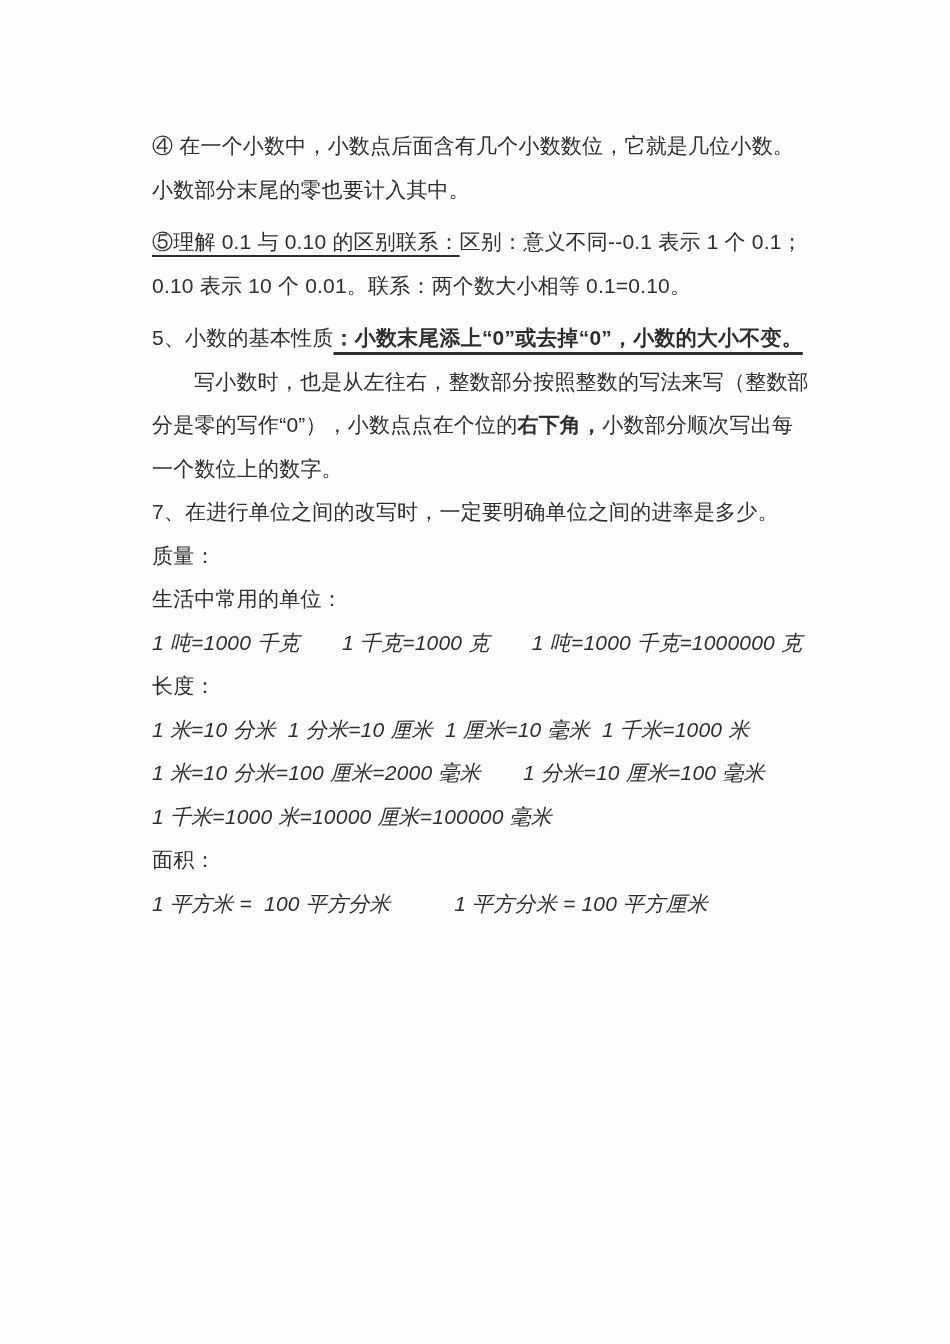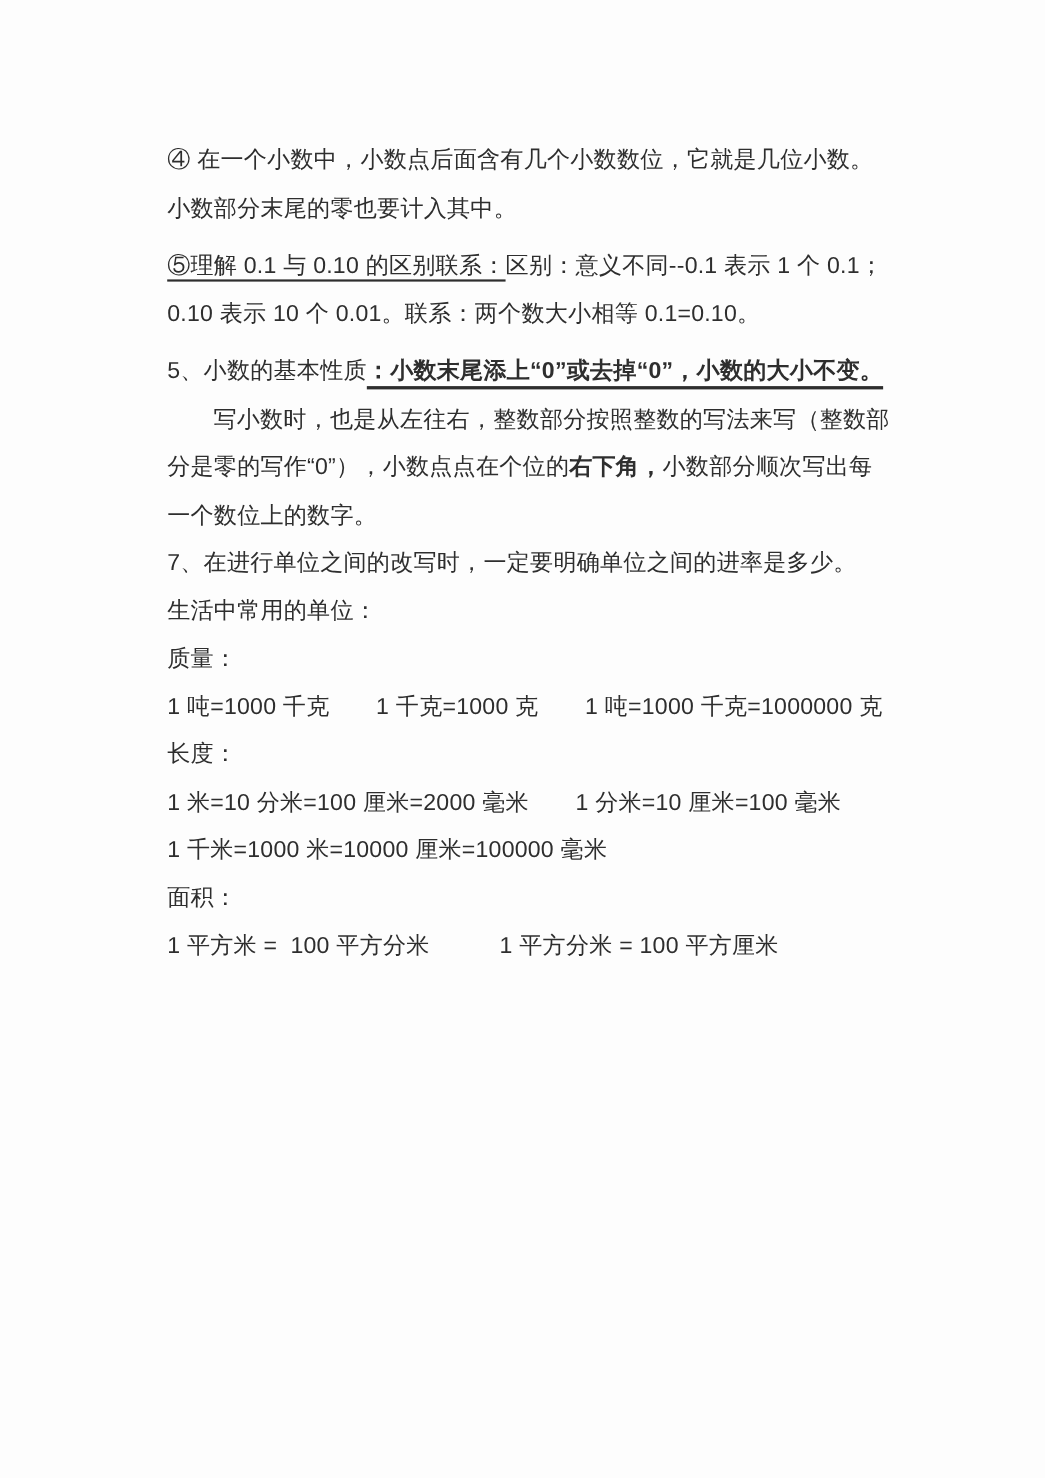--- a/index.html
+++ b/index.html
@@ -16,21 +16,21 @@
     left: 152px;
     width: 660px;
     font-family: "Liberation Sans", sans-serif;
     font-size: 21px;
     line-height: 43.5px;
     color: #2e2e2e;
     letter-spacing: 0.2px;
   }
   .para { margin: 0; }
   .spaced { margin-bottom: 9px; }
-  .pre { white-space: pre-wrap; }
+  .pre { white-space: pre-wrap; font-style: italic; }
   .indent { text-indent: 2em; }
   .u-lead {
     text-decoration: underline;
     text-decoration-thickness: 1.5px;
     text-underline-offset: 6px;
   }
   .emph {
     font-weight: bold;
     text-decoration: underline;
     text-decoration-thickness: 2.5px;
@@ -48,28 +48,29 @@
 
     <p class="para spaced"><span class="u-lead">⑤理解 0.1 与 0.10 的区别联系：</span><span>区别：意义不同--0.1 表示 1 个 0.1；0.10 表示 10 个 0.01。联系：两个数大小相等 0.1=0.10。</span></p>
 
     <p class="para"><span>5、小数的基本性质</span><span class="emph">：小数末尾添上“0”或去掉“0”，小数的大小不变。</span></p>
 
 
     <p class="para indent"><span>写小数时，也是从左往右，整数部分按照整数的写法来写（整数部分是零的写作“0”），小数点点在个位的</span><span class="bold">右下角，</span><span>小数部分顺次写出每一个数位上的数字。</span></p>
 
     <p class="para">7、在进行单位之间的改写时，一定要明确单位之间的进率是多少。</p>
 
+    <p class="para">质量：</p>
+
     <p class="para">生活中常用的单位：</p>
-
-    <p class="para">质量：</p>
 
     <p class="para pre">1 吨=1000 千克　　1 千克=1000 克　　1 吨=1000 千克=1000000 克</p>
 
     <p class="para">长度：</p>
 
+    <p class="para pre">1 米=10 分米  1 分米=10 厘米  1 厘米=10 毫米  1 千米=1000 米</p>
 
     <p class="para pre">1 米=10 分米=100 厘米=2000 毫米　　1 分米=10 厘米=100 毫米</p>
 
     <p class="para pre">1 千米=1000 米=10000 厘米=100000 毫米</p>
 
     <p class="para">面积：</p>
 
     <p class="para pre">1 平方米 =  100 平方分米　　　1 平方分米 = 100 平方厘米</p>
 
 

